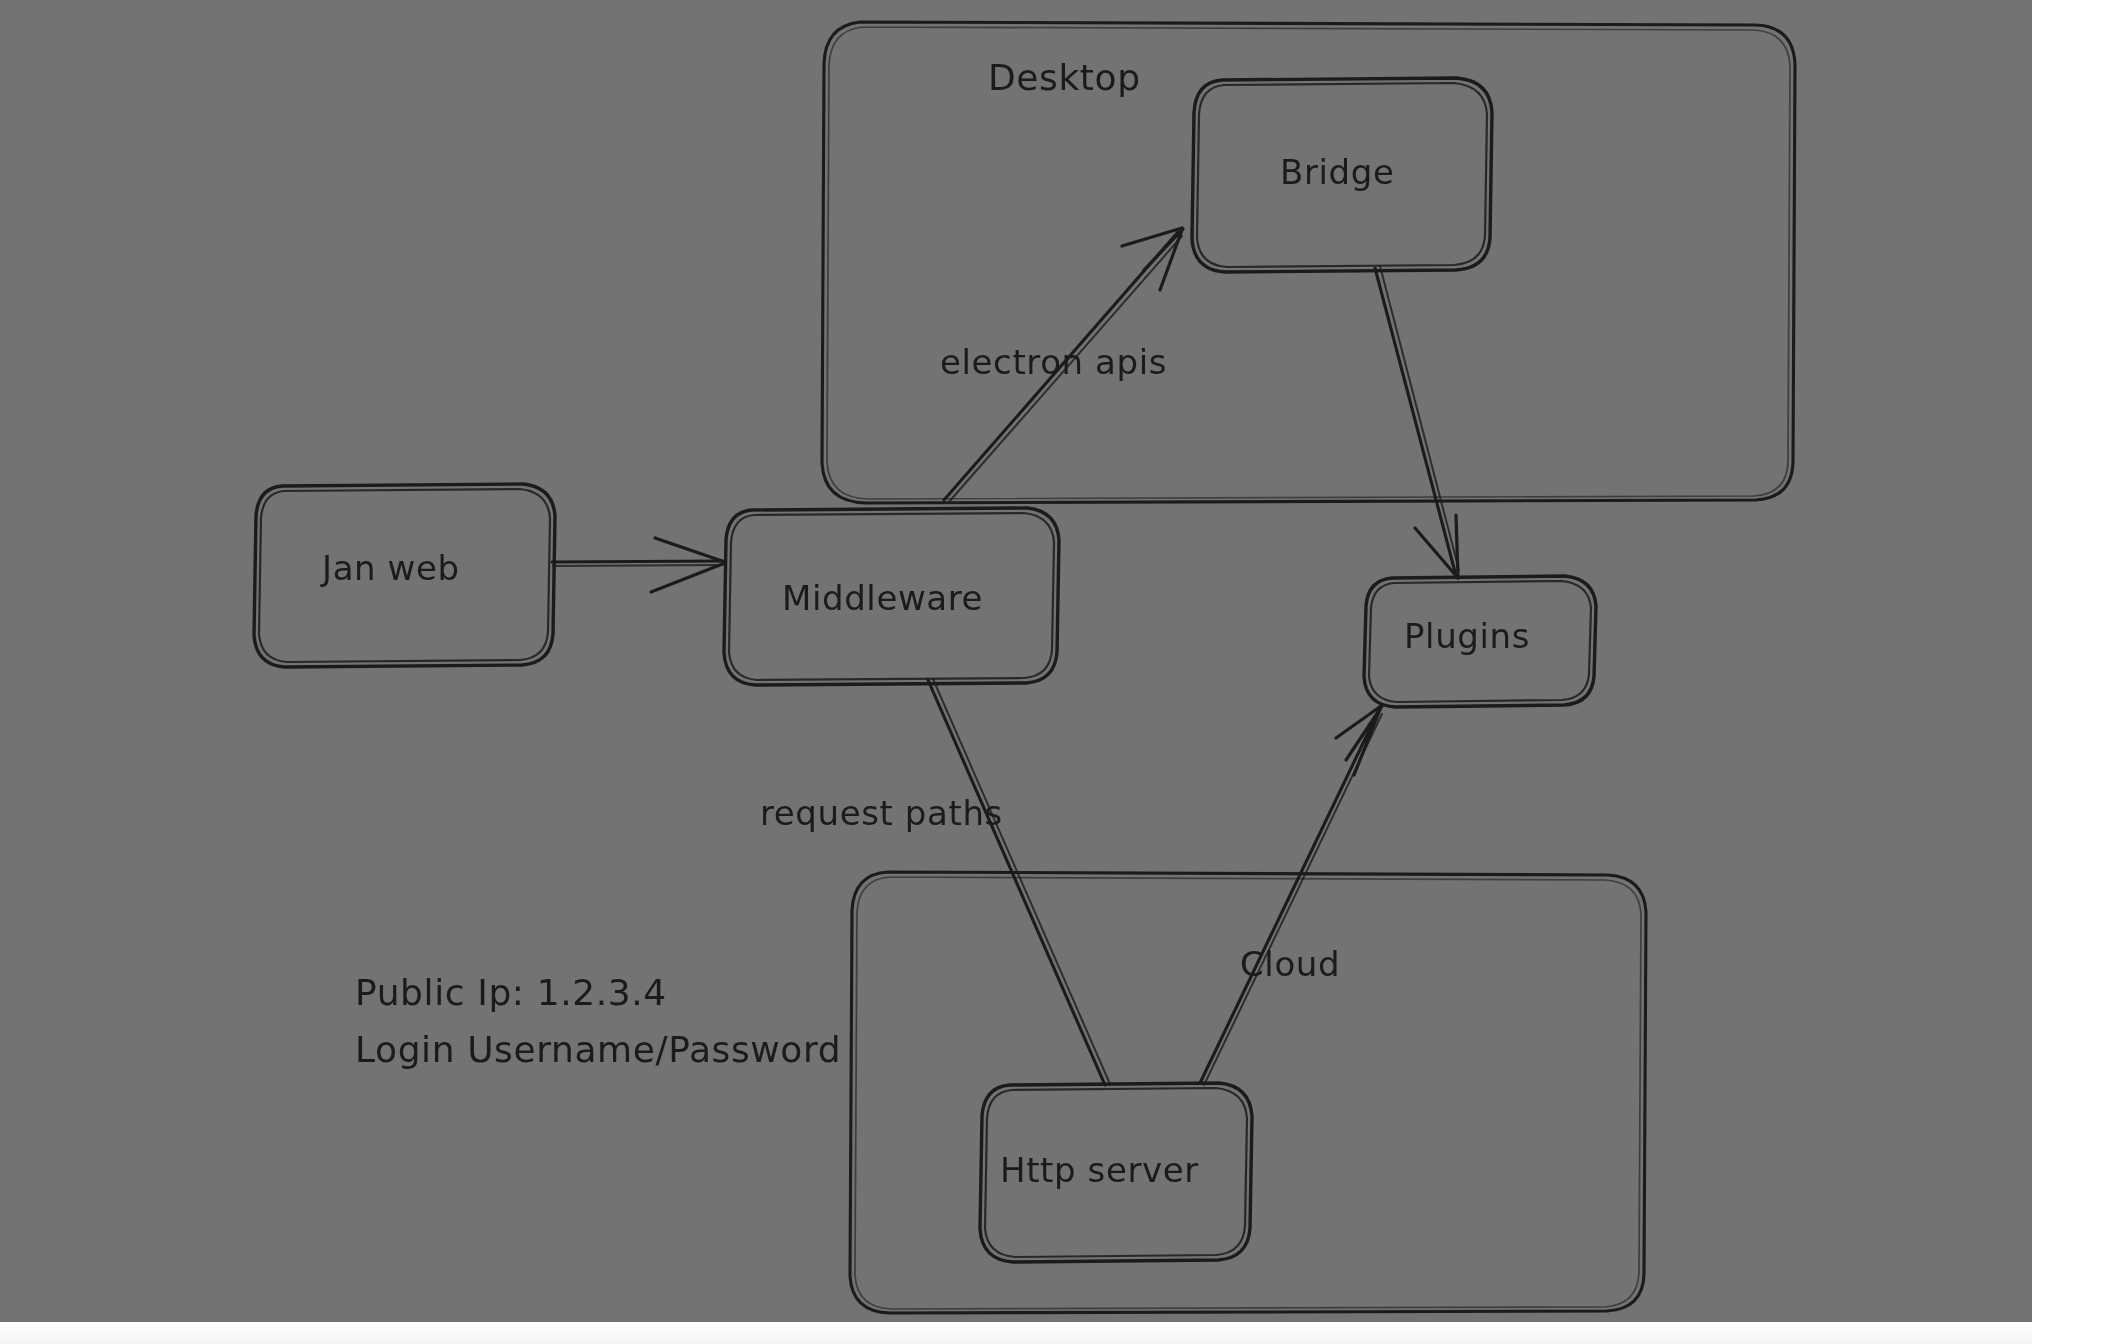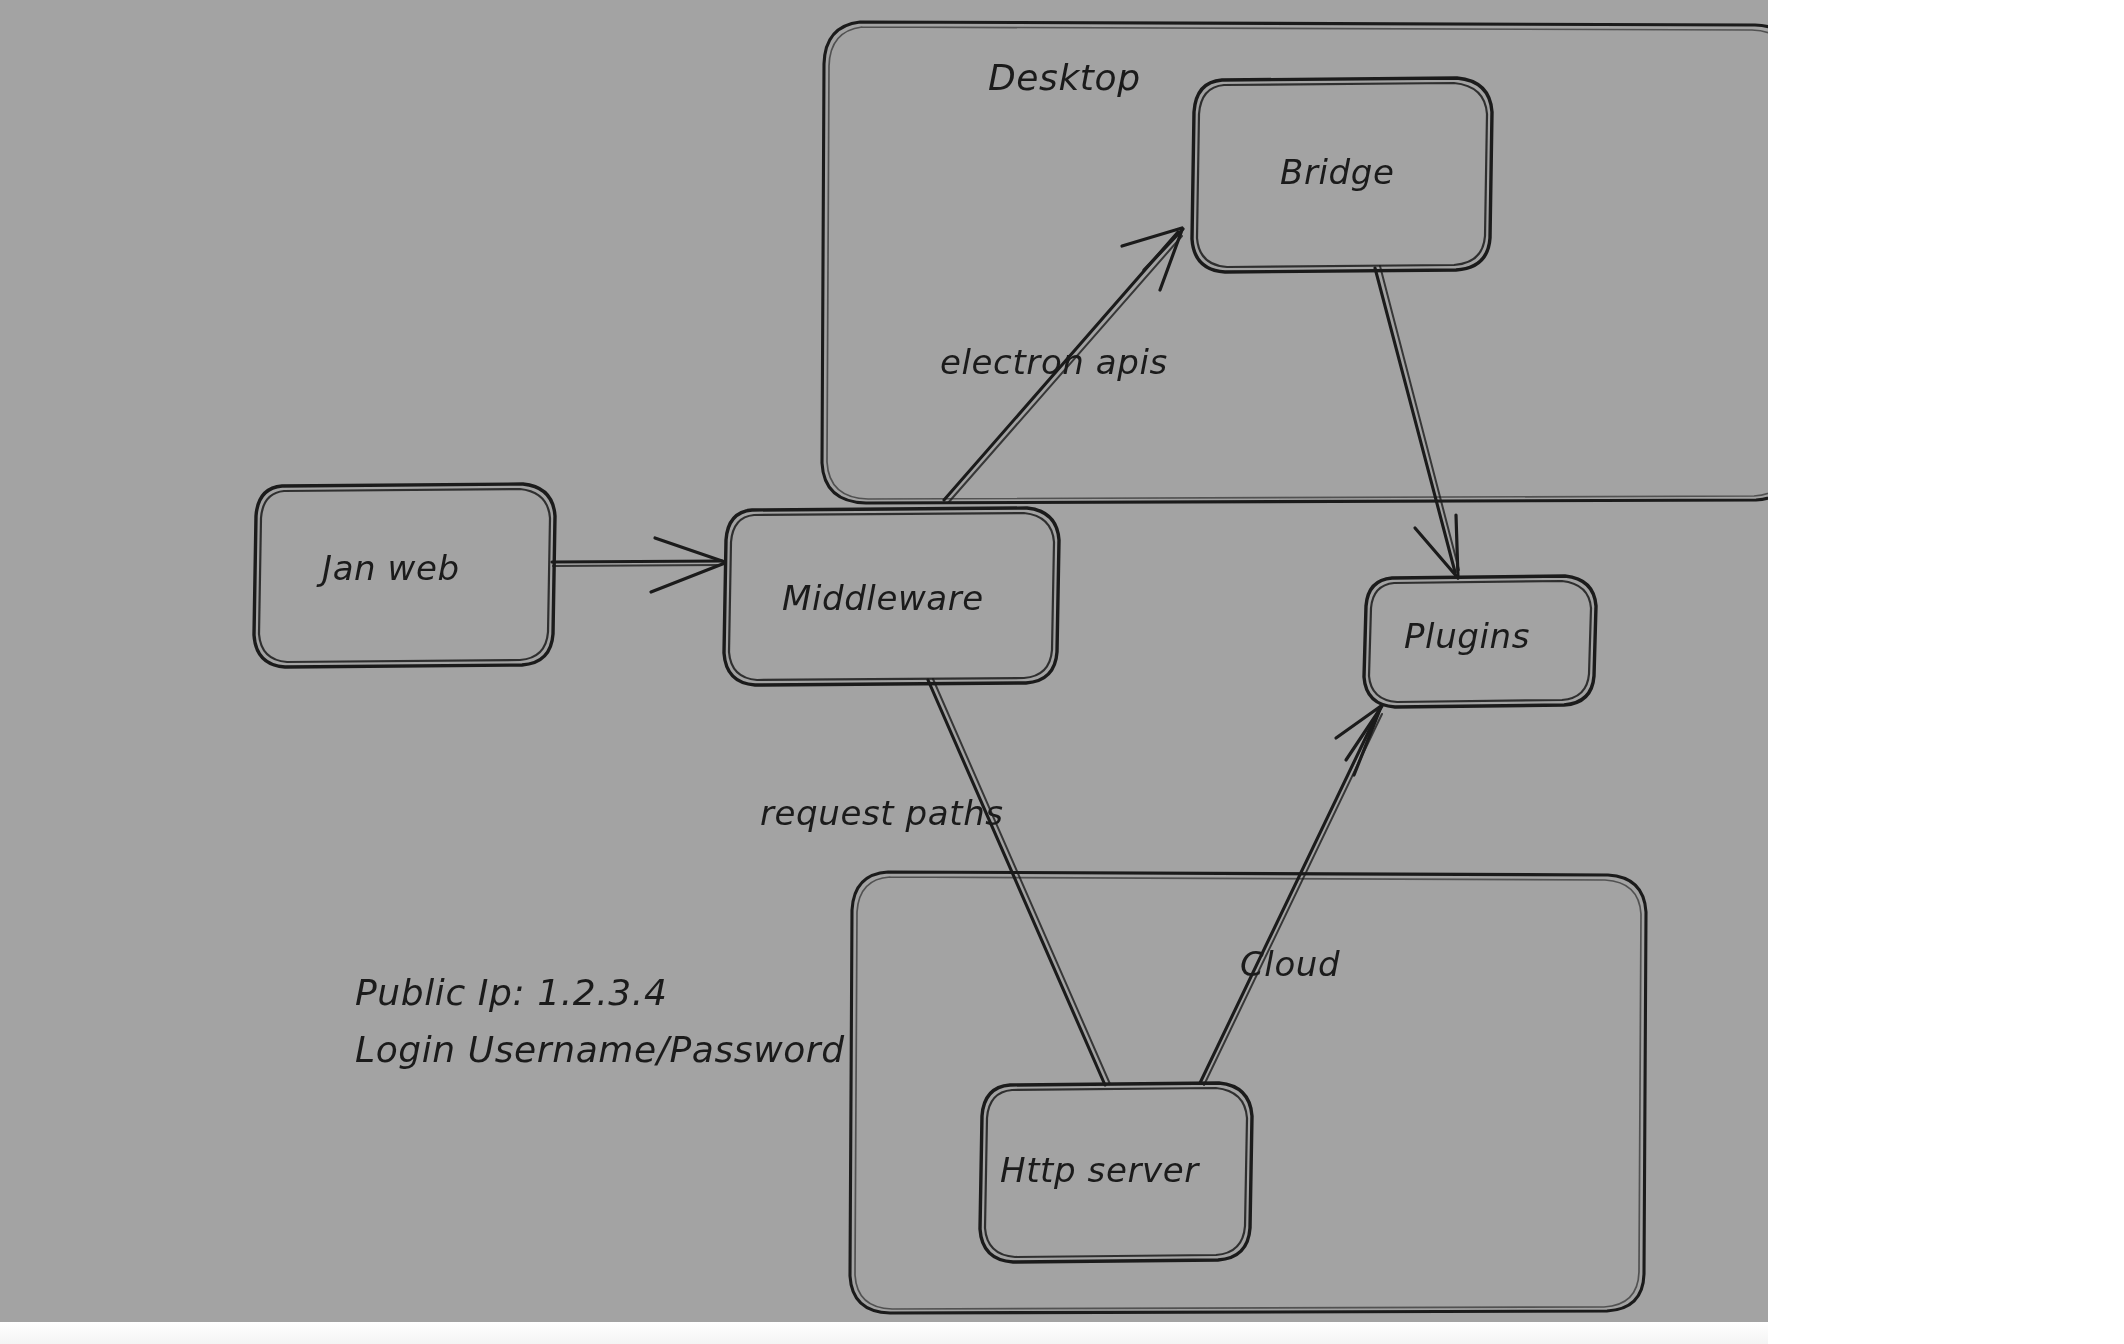--- a/index.html
+++ b/index.html
@@ -2,26 +2,25 @@
 <html><head>
 <meta charset="utf-8">
 <style>
   html, body {
     margin: 0;
     padding: 0;
     background: #ffffff;
   }
   #canvas {
     position: relative;
-    width: 1768px;
+    width: 2032px;
     height: 1344px;
-    background: #a3a3a3;
+    background: #737373;
     overflow: hidden;
     font-family: "DejaVu Sans", sans-serif;
-    font-style: italic;
   }
   #board {
     position: absolute;
     left: 0;
     top: 0;
     width: 2124px;
     height: 1344px;
   }
   .bottom-fade {
     position: absolute;

